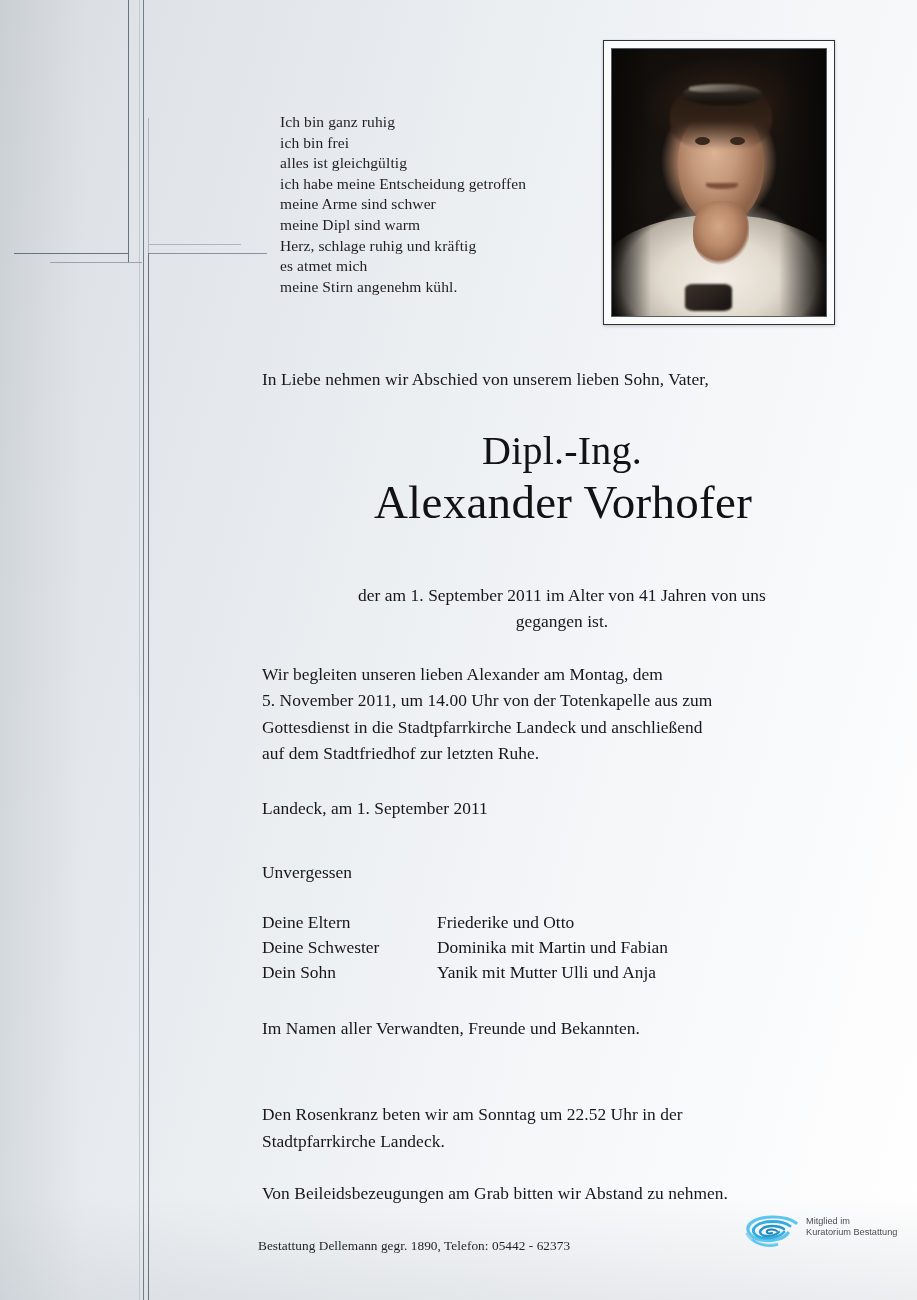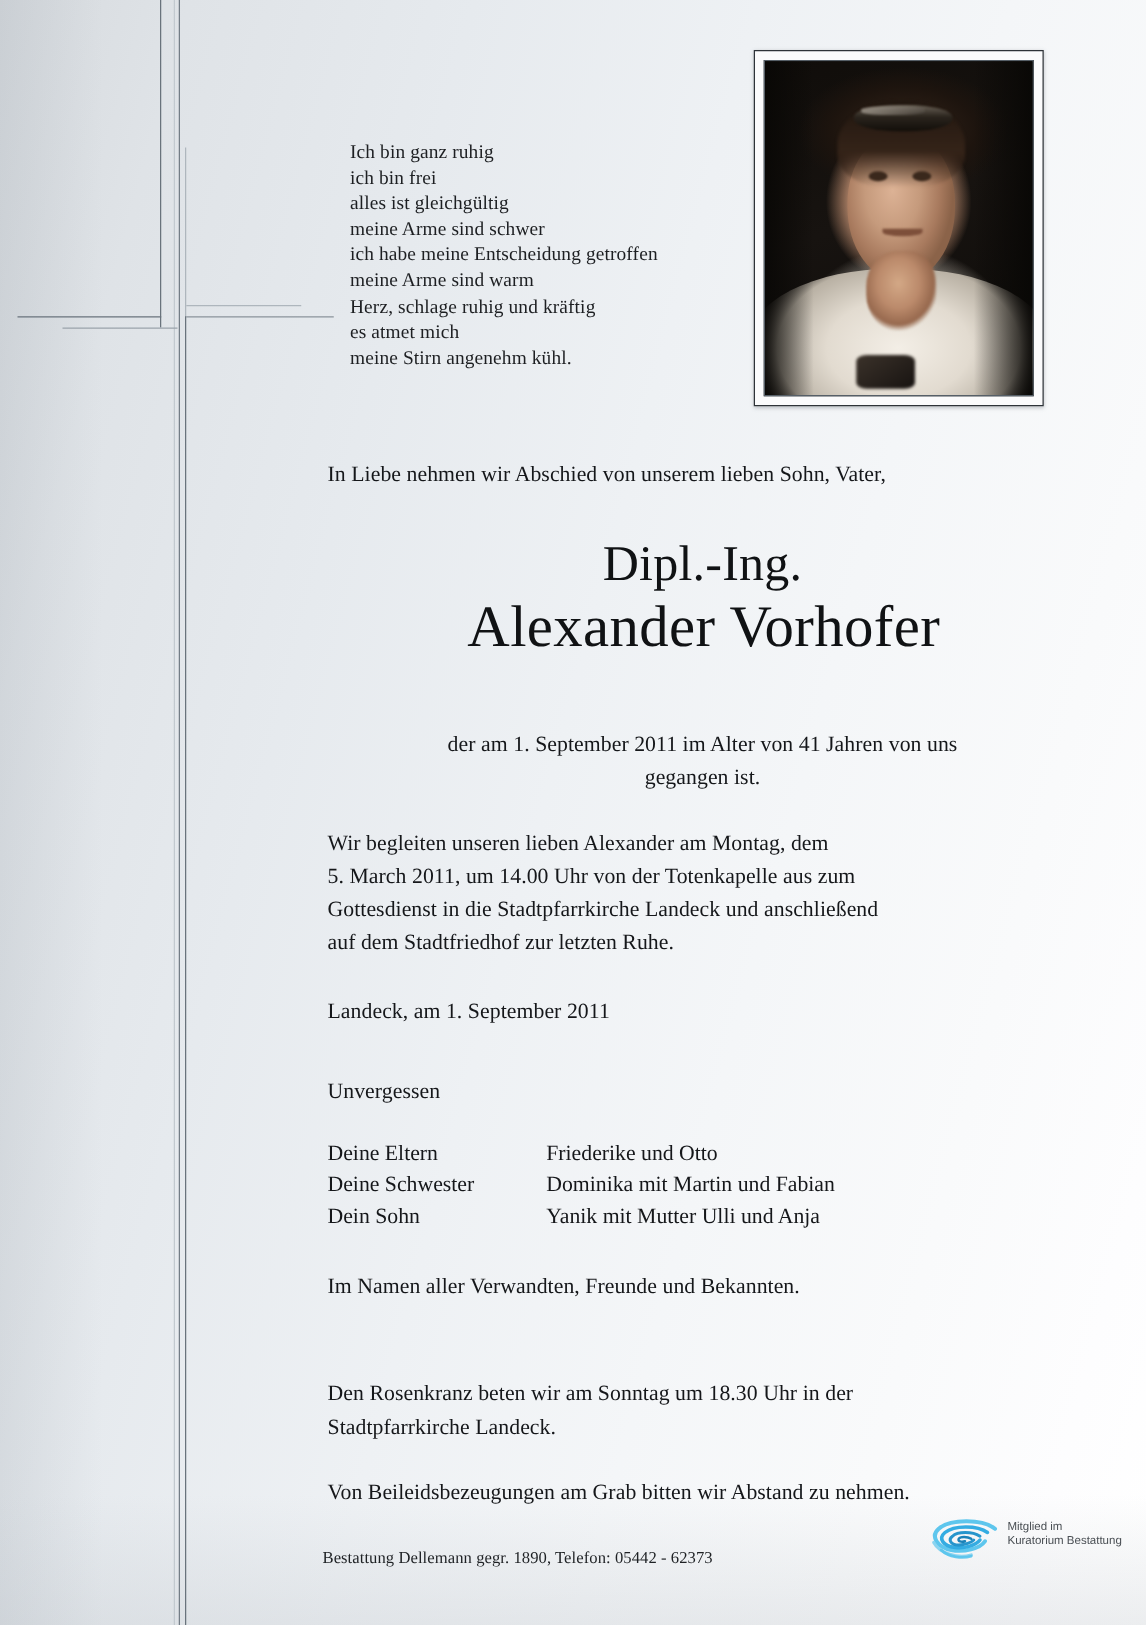--- a/index.html
+++ b/index.html
@@ -318,23 +318,23 @@
         <div class="ph" id="ph-shadow-l"></div>
         <div class="ph" id="ph-shadow-r"></div>
       </div>
     </div>
   </div>
 
   <div id="poem">
     <div class="poem-line">Ich bin ganz ruhig</div>
     <div class="poem-line">ich bin frei</div>
     <div class="poem-line">alles ist gleichgültig</div>
+    <div class="poem-line">ich habe meine Entscheidung getroffen</div>
     <div class="poem-line">meine Arme sind schwer</div>
-    <div class="poem-line">ich habe meine Entscheidung getroffen</div>
-    <div class="poem-line">meine Arme sind warm</div>
+    <div class="poem-line">meine Dipl sind warm</div>
     <div class="poem-line">Herz, schlage ruhig und kräftig</div>
     <div class="poem-line">es atmet mich</div>
     <div class="poem-line">meine Stirn angenehm kühl.</div>
   </div>
 
   <div id="body-col">
 
     <div id="intro" class="para">
       <span class="ln">In Liebe nehmen wir Abschied von unserem lieben Sohn, Vater,</span>
     </div>
@@ -344,21 +344,21 @@
       <div id="name-line">Alexander Vorhofer</div>
     </div>
 
     <div id="death-para" class="para">
       <span class="ln">der am 1. September 2011 im Alter von 41 Jahren von uns</span>
       <span class="ln">gegangen ist.</span>
     </div>
 
     <div id="funeral-para" class="para">
       <span class="ln">Wir begleiten unseren lieben Alexander am Montag, dem</span>
-      <span class="ln">5. March 2011, um 14.00 Uhr von der Totenkapelle aus zum</span>
+      <span class="ln">5. November 2011, um 14.00 Uhr von der Totenkapelle aus zum</span>
       <span class="ln">Gottesdienst in die Stadtpfarrkirche Landeck und anschließend</span>
       <span class="ln">auf dem Stadtfriedhof zur letzten Ruhe.</span>
     </div>
 
     <div id="place-date" class="para">Landeck, am 1. September 2011</div>
 
     <div id="unforgotten" class="para">Unvergessen</div>
 
     <table id="family-table">
       <tbody>
@@ -373,21 +373,21 @@
         <tr>
           <td class="rel">Dein Sohn</td>
           <td class="name">Yanik mit Mutter Ulli und Anja</td>
         </tr>
       </tbody>
     </table>
 
     <div id="on-behalf" class="para">Im Namen aller Verwandten, Freunde und Bekannten.</div>
 
     <div id="rosary" class="para">
-      <span class="ln">Den Rosenkranz beten wir am Sonntag um 18.30 Uhr in der</span>
+      <span class="ln">Den Rosenkranz beten wir am Sonntag um 22.52 Uhr in der</span>
       <span class="ln">Stadtpfarrkirche Landeck.</span>
     </div>
 
     <div id="no-condolences" class="para">Von Beileidsbezeugungen am Grab bitten wir Abstand zu nehmen.</div>
 
   </div>
 
   <div id="footer-text">Bestattung Dellemann gegr. 1890, Telefon: 05442 - 62373</div>
 
   <div id="member-logo">

